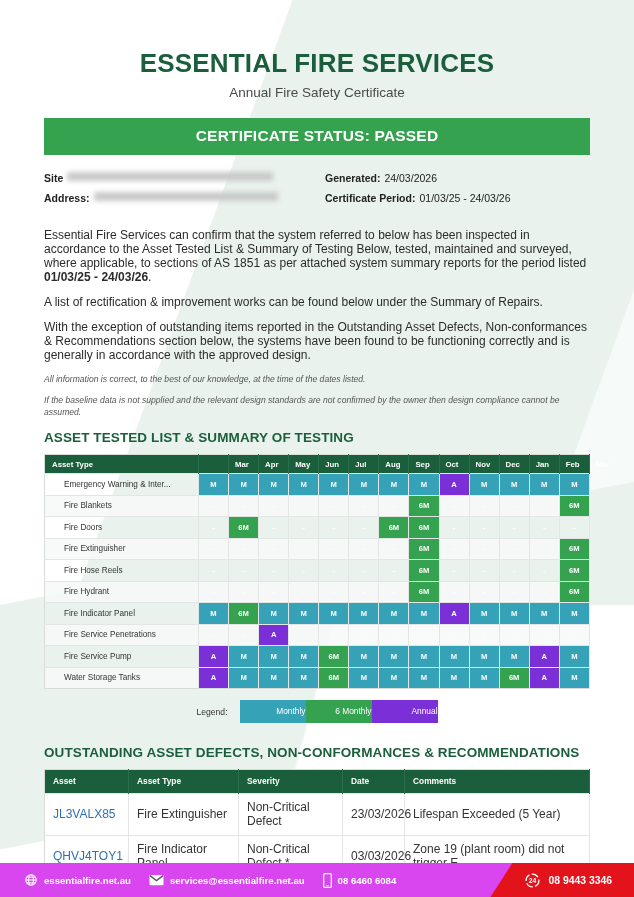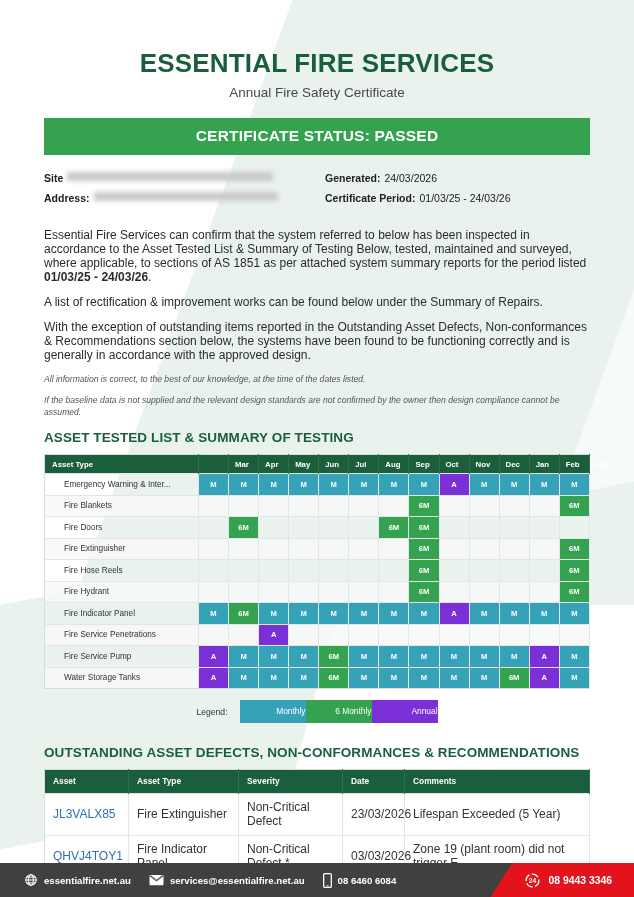--- a/index.html
+++ b/index.html
@@ -224,21 +224,21 @@
   .col-asset    { width: 84px; }
   .col-type     { width: 110px; }
   .col-severity { width: 104px; }
   .col-date     { width: 62px; }
 
   
   .footer {
     position: absolute;
     left: 0; bottom: 0;
     width: 634px; height: 34px;
-    background: #404040;
+    background: #d946ef;
     display: flex;
     align-items: flex-start;
     z-index: 5;
   }
   .footer-left {
     display: flex;
     align-items: center;
     padding-left: 24px;
     flex: 1;
     height: 100%;

